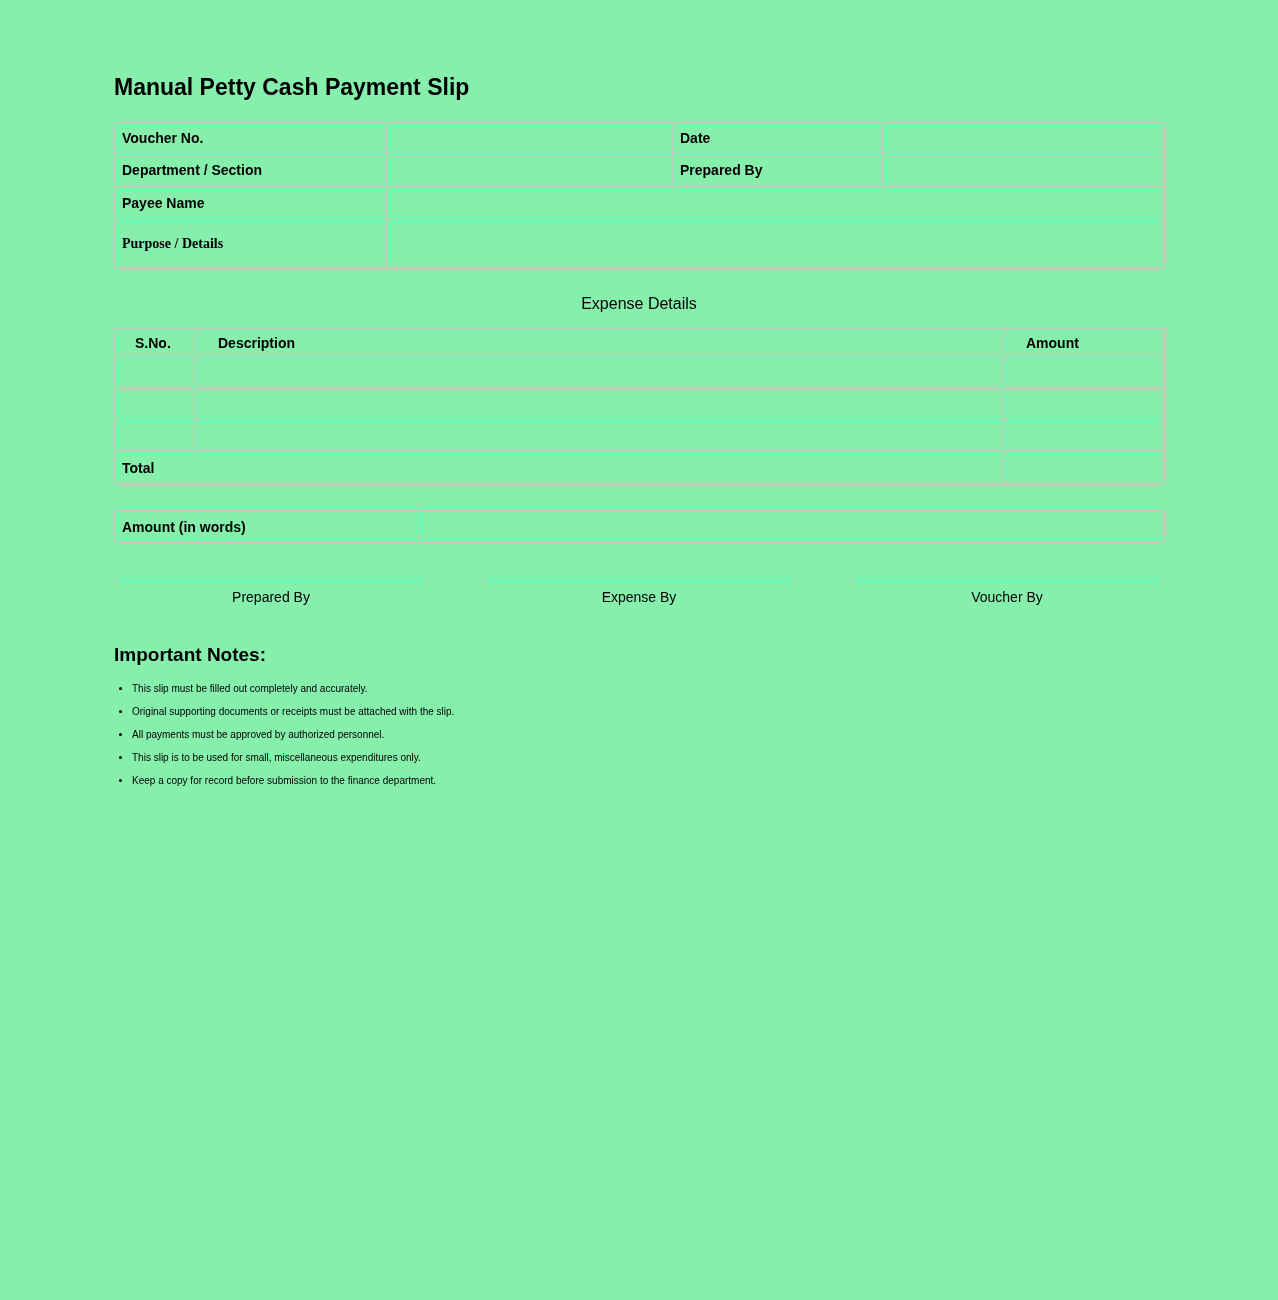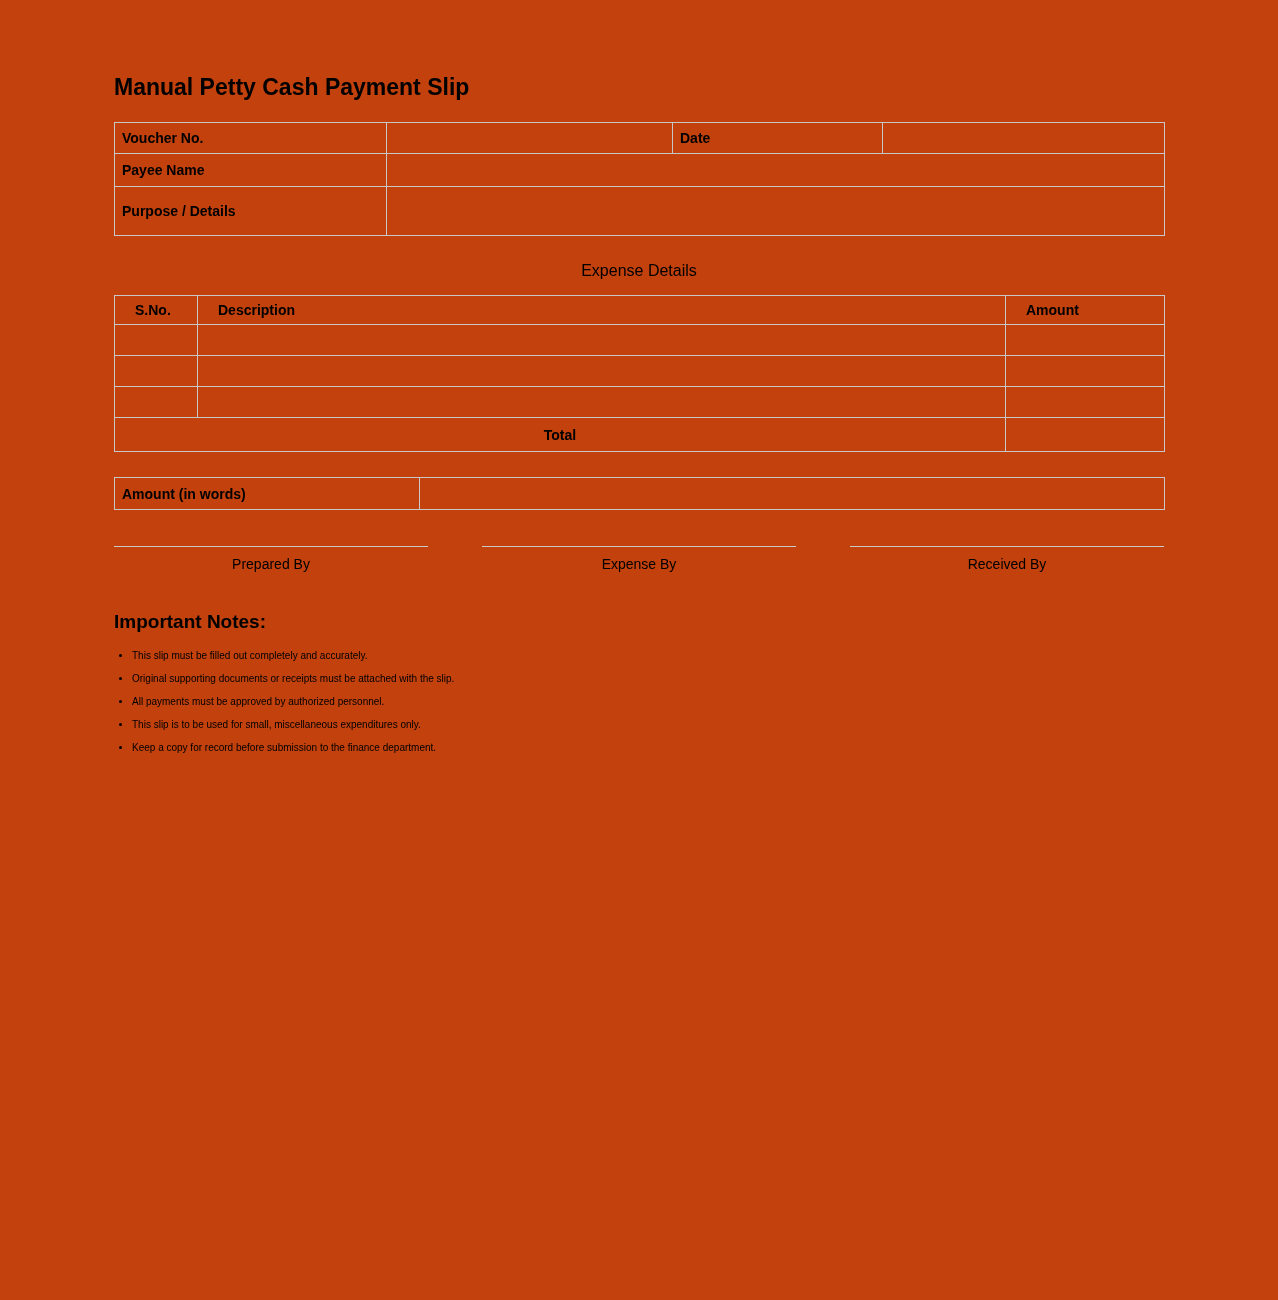--- a/index.html
+++ b/index.html
@@ -5,21 +5,21 @@
   html, body {
     margin: 0;
     padding: 0;
     background: #ffffff;
     font-family: "Liberation Sans", sans-serif;
     color: #000000;
   }
   .canvas {
     width: 1278px;
     height: 1300px;
-    background: #c2410c;
+    background: #86efac;
     overflow: hidden;
     position: relative;
   }
   .page {
     margin: 0 114px;
     width: 1050px;
   }
   h1.doc-title {
     margin: 75px 0 0 0;
     font-size: 23px;
@@ -39,34 +39,34 @@
     vertical-align: middle;
     overflow: hidden;
     white-space: nowrap;
   }
   .lbl { font-weight: bold; }
 
   table.info { margin-top: 22px; }
   table.info tr.r1 td { height: 30px; }
   table.info tr.r2 td { height: 32px; }
   table.info tr.r3 td { height: 32px; }
-  table.info tr.r4 td { height: 48px; }
+  table.info tr.r4 td { height: 48px; font-family: Liberation Serif, serif; }
 
   h2.section-title {
     margin: 26px 0 15px 0;
     font-size: 16px;
     font-weight: normal;
     color: #000000;
     text-align: center;
   }
 
   table.expense tr.hdr td { height: 28px; padding-left: 20px; }
   table.expense tr.data td { height: 30px; }
   table.expense tr.total td { height: 33px; }
-  table.expense td.total-lbl { text-align: center; font-weight: bold; margin-left: 44px; }
+  table.expense td.total-lbl { text-align: left; font-weight: bold; margin-left: 44px; }
 
   table.words { margin-top: 25px; }
   table.words td { height: 31px; }
 
   .signatures {
     margin-top: 36px;
     display: flex;
     gap: 54px;
   }
   .sig-block {
@@ -105,20 +105,26 @@
         <col style="width:272px">
           <col style="width:286px">
           <col style="width:210px">
           <col style="width:282px">
       </colgroup>
       <tbody>
           <tr class="r1">
         <td class="lbl">Voucher No.</td>
         <td></td>
         <td class="lbl">Date</td>
+        <td></td>
+      </tr>
+      <tr class="r2">
+        <td class="lbl">Department / Section</td>
+        <td></td>
+        <td class="lbl">Prepared By</td>
         <td></td>
       </tr>
       <tr class="r3">
         <td class="lbl">Payee Name</td>
         <td colspan="3"></td>
       </tr>
       <tr class="r4">
         <td class="lbl">Purpose / Details</td>
         <td colspan="3"></td>
       </tr>
@@ -170,21 +176,21 @@
           <tr>
         <td class="lbl">Amount (in words)</td>
         <td></td>
       </tr>
     </tbody>
       </table>
 
     <div class="signatures">
       <div class="sig-block">Prepared By</div>
       <div class="sig-block">Expense By</div>
-      <div class="sig-block">Received By</div>
+      <div class="sig-block">Voucher By</div>
     </div>
 
     <p class="notes-title">Important Notes:</p>
     <ul class="notes-list">
       <li>This slip must be filled out completely and accurately.</li>
       <li>Original supporting documents or receipts must be attached with the slip.</li>
       <li>All payments must be approved by authorized personnel.</li>
       <li>This slip is to be used for small, miscellaneous expenditures only.</li>
       <li>Keep a copy for record before submission to the finance department.</li>
     </ul>

